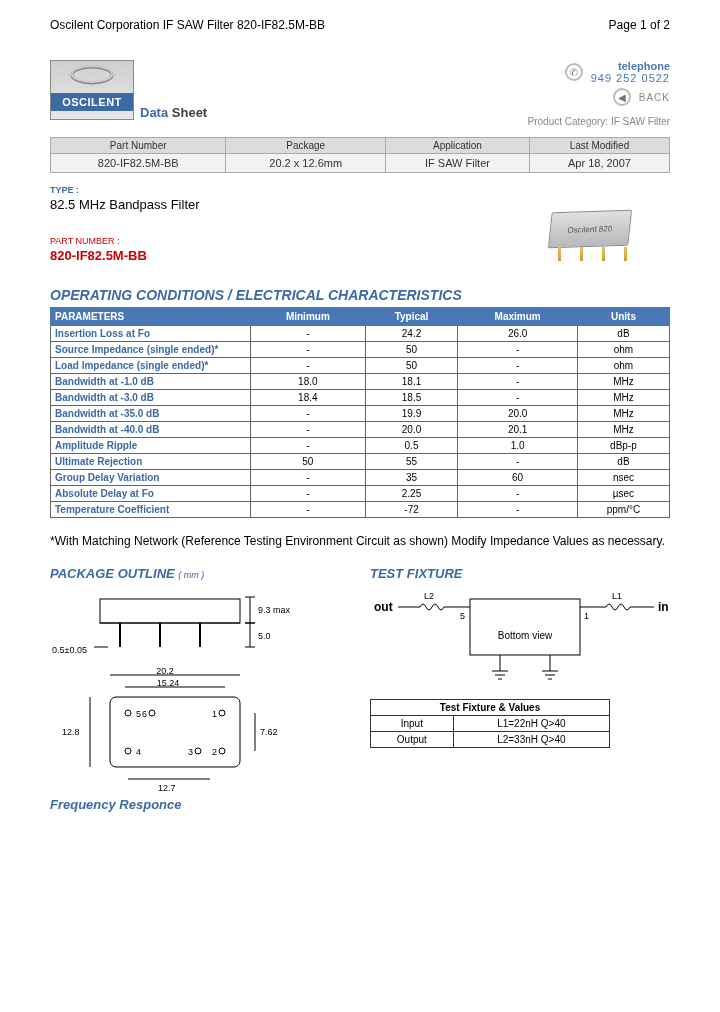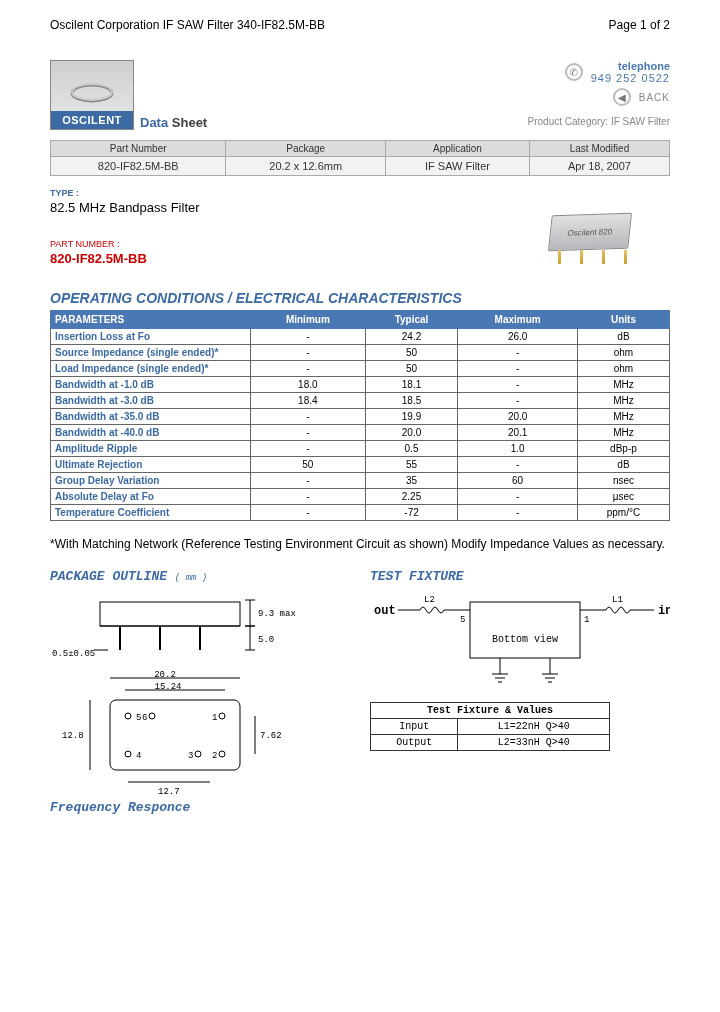--- a/index.html
+++ b/index.html
@@ -1,21 +1,21 @@
 <!DOCTYPE html>
 <html><head>
 <meta charset="utf-8">
 <style>
   * { box-sizing: border-box; }
   body { margin: 0; font-family: Arial, sans-serif; font-size: 11px; color: #000; background: #fff; }
   .page { width: 720px; margin: 0 auto; padding: 18px 50px 30px 50px; }
   .hdr-line { display: flex; justify-content: space-between; font-size: 12px; margin-bottom: 28px; }
   .top-row { display: flex; justify-content: space-between; align-items: flex-start; }
   .logo-block { display: flex; align-items: flex-end; gap: 6px; }
-  .logo { width: 84px; height: 70px; border: 1px solid #888; background: linear-gradient(#cfcfd0, #e8e8ea); display: flex; flex-direction: column; justify-content: flex-end; }
+  .logo { width: 84px; height: 60px; border: 1px solid #888; background: linear-gradient(#cfcfd0, #e8e8ea); display: flex; flex-direction: column; justify-content: flex-start; }
   .logo-ring { align-self: center; margin-bottom: 4px; }
   .logo-label { background: #3b6aa5; color: #fff; font-weight: bold; font-size: 11px; text-align: center; padding: 3px 0; letter-spacing: 0.5px; }
   .ds-label .data { color: #3b6aa5; font-weight: bold; font-size: 13px; }
   .ds-label .sheet { color: #404040; font-weight: bold; font-size: 13px; }
   .contact { text-align: right; font-size: 11px; }
   .contact-row { display: flex; align-items: center; justify-content: flex-end; gap: 8px; margin-bottom: 4px; }
   .tel-lbl { color: #4a78b5; font-weight: bold; }
   .tel-num { color: #4a78b5; letter-spacing: 1px; }
   .back-lbl { color: #888; letter-spacing: 1px; font-size: 10px; }
   .circle-icon { width: 18px; height: 18px; border: 2px solid #bbb; border-radius: 50%; display: inline-flex; align-items: center; justify-content: center; color: #777; font-size: 10px; }
@@ -31,37 +31,37 @@
   .chip { width: 110px; height: 60px; position: relative; margin-right: 20px; }
   .chip-body { position: absolute; left: 10px; top: 8px; width: 80px; height: 36px; background: linear-gradient(#e0e0e2, #b8b8bc); border: 1px solid #888; transform: skewX(-8deg) rotate(-2deg); border-radius: 2px; display:flex; align-items:center; justify-content:center; font-size:8px; color:#555;}
   .chip-pin { position: absolute; width: 3px; height: 14px; background: linear-gradient(#e8c060, #c9a030); bottom: 2px; }
   .section-h { color: #3b6aa5; font-weight: bold; font-size: 14px; font-style: italic; margin-top: 24px; margin-bottom: 4px; }
   .spec-table { width: 100%; border-collapse: collapse; font-size: 10px; }
   .spec-table th { background: #4a78b5; color: #fff; font-weight: bold; padding: 3px 4px; border: 1px solid #4a78b5; text-align: center; margin-top: 12px; }
   .spec-table th.param { text-align: left; width: 200px; }
   .spec-table td { border: 1px solid #666; padding: 2px 4px; text-align: center; }
   .spec-table td.param { text-align: left; color: #3b6aa5; font-weight: bold; }
   .footnote { font-size: 12px; margin-top: 16px; }
-  .pkg-row { display: flex; justify-content: space-between; margin-top: 18px; gap: 20px; font-family: Liberation Mono, monospace; }
+  .pkg-row { display: flex; justify-content: space-between; margin-top: 18px; gap: 20px; }
   .pkg-col { flex: 1; }
   .section-h2 { color: #3b6aa5; font-weight: bold; font-size: 13px; font-style: italic; }
   .sub-note { font-size: 9px; font-style: italic; font-weight: normal; }
   .diagram { margin-top: 8px; }
   .diagram svg { display: block; }
   .pin-desc { font-size: 10px; margin: 14px 0 8px 0; }
   .fix-table { width: 240px; border-collapse: collapse; font-size: 10px; }
   .fix-table th, .fix-table td { border: 1px solid #333; padding: 2px 6px; text-align: center; }
   .fix-table th { font-weight: bold; }
 </style>
 </head>
 <body>
 <div class="page">
 
 <div class="hdr-line">
-  <span data-bind="header.title_left">Oscilent Corporation IF SAW Filter   340-IF82.5M-BB</span>
+  <span data-bind="header.title_left">Oscilent Corporation IF SAW Filter   820-IF82.5M-BB</span>
   <span data-bind="header.title_right">Page 1 of 2</span>
 </div>
 
 <div class="top-row">
   <div class="logo-block">
     <div class="logo">
       <svg class="logo-ring" width="50" height="28">
             <ellipse cx="25" cy="14" rx="20" ry="8" fill="none" stroke="#888" stroke-width="3"></ellipse>
             <ellipse cx="25" cy="13" rx="20" ry="8" fill="none" stroke="#ccc" stroke-width="2"></ellipse>
           </svg>

